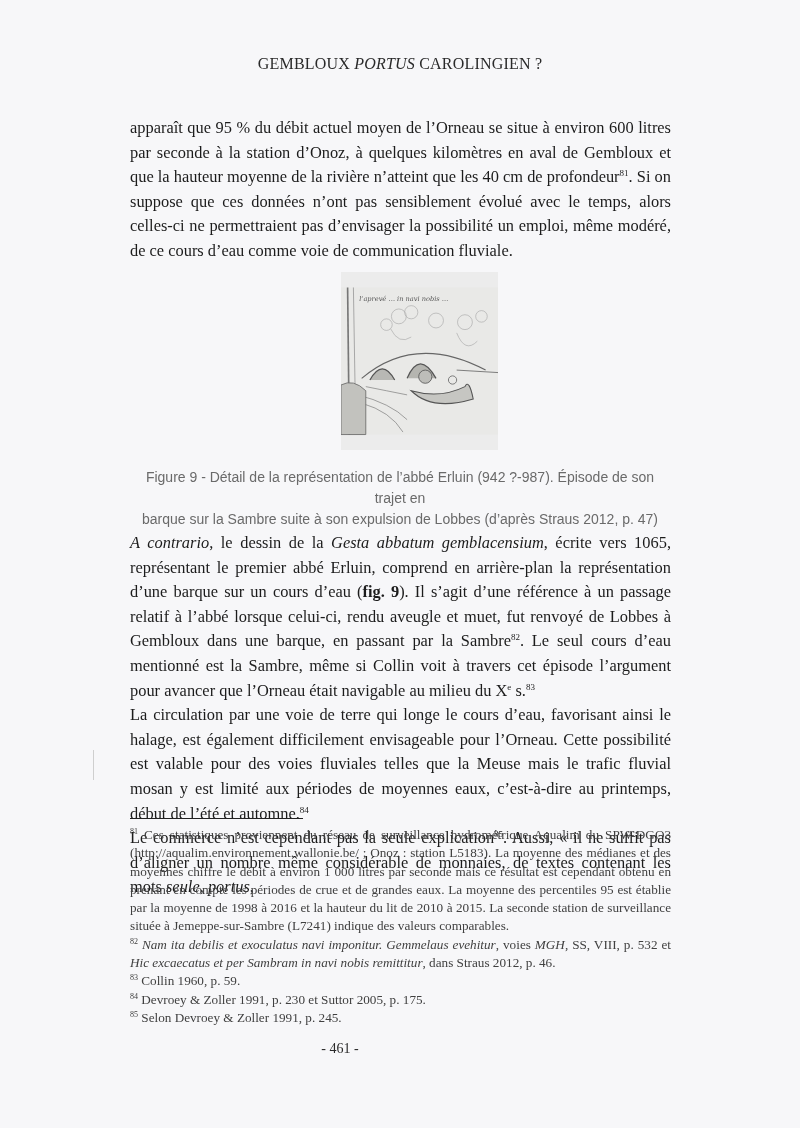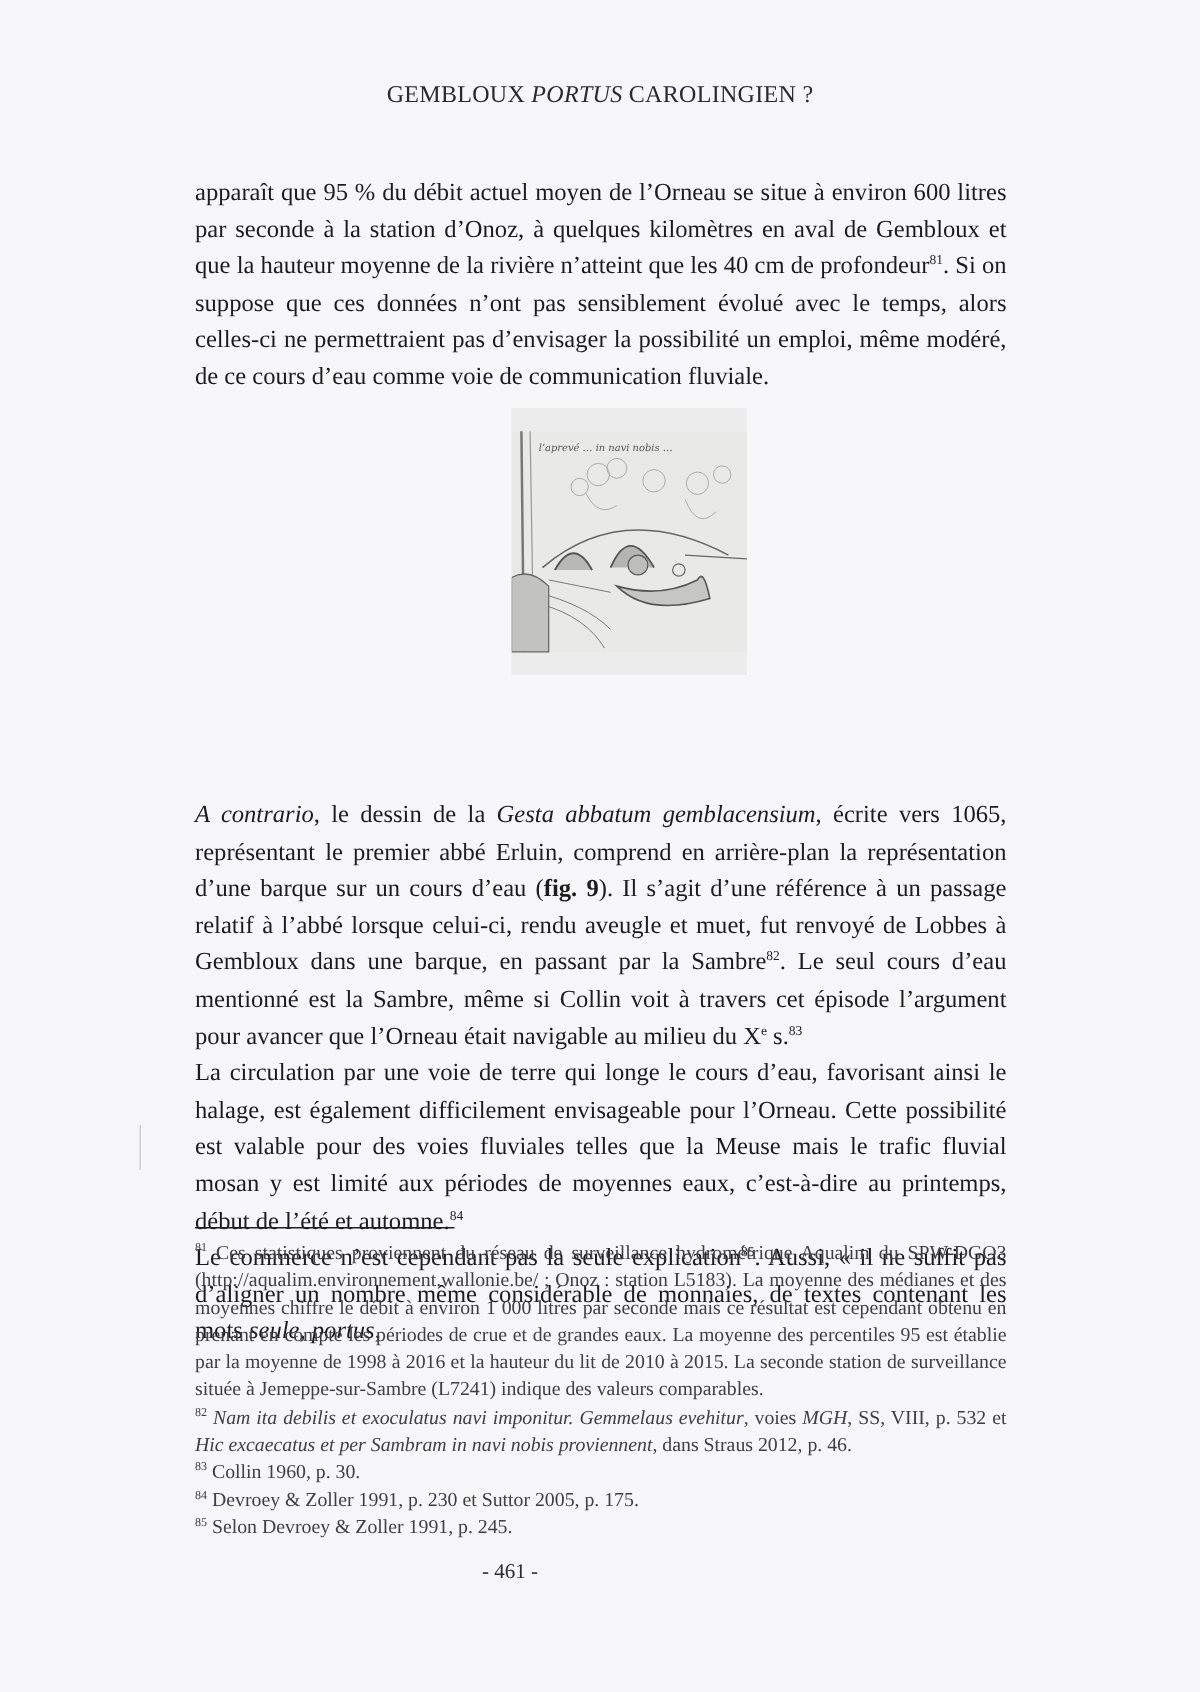--- a/index.html
+++ b/index.html
@@ -94,33 +94,37 @@
       <circle cx="135" cy="112" r="5" stroke="#666" stroke-width="1" fill="none"></circle>
       <g stroke="#777" stroke-width="0.8" fill="none">
         <path d="M20 130 Q60 140 80 160"></path>
           <path d="M25 140 Q60 150 75 175"></path>
           <path d="M30 120 Q55 125 80 130"></path>
       </g>
       <path d="M0 118 Q15 110 30 125 L30 178 L0 178 Z" fill="#c2c2be" stroke="#666" stroke-width="1"></path>
     </svg>
   </div>
 
+  <div class="caption">
+    <div>Figure 9 - Détail de la représentation de l’abbé Erluin (942 ?-987). Épisode de son trajet en</div>
+    <div>barque sur la Sambre suite à son expulsion de Lobbes (d’après Straus 2012, p. 47)</div>
+  </div>
 
   <div class="body-text p2">
     <p><i>A contrario</i><span>, le dessin de la </span><i>Gesta abbatum gemblacensium</i><span>, écrite vers 1065, représentant le premier abbé Erluin, comprend en arrière-plan la représentation d’une barque sur un cours d’eau (</span><b>fig. 9</b><span>). Il s’agit d’une référence à un passage relatif à l’abbé lorsque celui-ci, rendu aveugle et muet, fut renvoyé de Lobbes à Gembloux dans une barque, en passant par la Sambre</span><sup>82</sup><span>. Le seul cours d’eau mentionné est la Sambre, même si Collin voit à travers cet épisode l’argument pour avancer que l’Orneau était navigable au milieu du X</span><sup>e</sup><span> s.</span><sup>83</sup></p>
     <p><span>La circulation par une voie de terre qui longe le cours d’eau, favorisant ainsi le halage, est également difficilement envisageable pour l’Orneau. Cette possibilité est valable pour des voies fluviales telles que la Meuse mais le trafic fluvial mosan y est limité aux périodes de moyennes eaux, c’est-à-dire au printemps, début de l’été et automne.</span><sup>84</sup></p>
     <p><span>Le commerce n’est cependant pas la seule explication</span><sup>85</sup><span>. Aussi, « il ne suffit pas d’aligner un nombre même considérable de monnaies, de textes contenant les mots </span><i>seule</i><span>, </span><i>portus</i><span>,</span></p>
   </div>
 
   <div class="margin-mark"></div>
 
   <div class="fn-rule"></div>
 
   <div class="footnotes">
     <p><sup>81</sup><span> Ces statistiques proviennent du réseau de surveillance hydrométrique Aqualim du SPW-DGO3 (http://aqualim.environnement.wallonie.be/ ; Onoz : station L5183). La moyenne des médianes et des moyennes chiffre le débit à environ 1 000 litres par seconde mais ce résultat est cependant obtenu en prenant en compte les périodes de crue et de grandes eaux. La moyenne des percentiles 95 est établie par la moyenne de 1998 à 2016 et la hauteur du lit de 2010 à 2015. La seconde station de surveillance située à Jemeppe-sur-Sambre (L7241) indique des valeurs comparables.</span></p>
-    <p><sup>82</sup><i> Nam ita debilis et exoculatus navi imponitur. Gemmelaus evehitur</i><span>, voies </span><i>MGH</i><span>, SS, VIII, p. 532 et </span><i>Hic excaecatus et per Sambram in navi nobis proviennent</i><span>, dans Straus 2012, p. 46.</span></p>
-    <p><sup>83</sup><span> Collin 1960, p. 30.</span></p>
+    <p><sup>82</sup><i> Nam ita debilis et exoculatus navi imponitur. Gemmelaus evehitur</i><span>, voies </span><i>MGH</i><span>, SS, VIII, p. 532 et </span><i>Hic excaecatus et per Sambram in navi nobis remittitur</i><span>, dans Straus 2012, p. 46.</span></p>
+    <p><sup>83</sup><span> Collin 1960, p. 59.</span></p>
     <p><sup>84</sup><span> Devroey &amp; Zoller 1991, p. 230 et Suttor 2005, p. 175.</span></p>
     <p><sup>85</sup><span> Selon Devroey &amp; Zoller 1991, p. 245.</span></p>
   </div>
 
   <div class="page-number">- 461 -</div>
 </div>
 
 </body></html>

